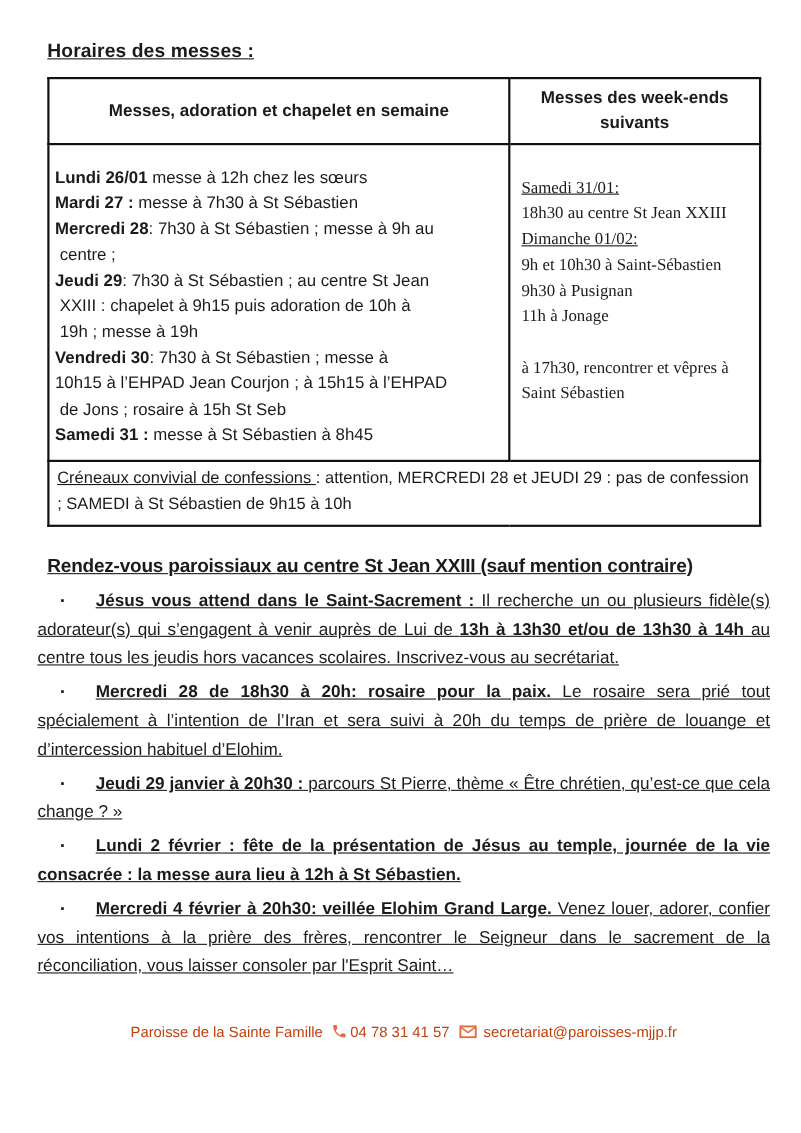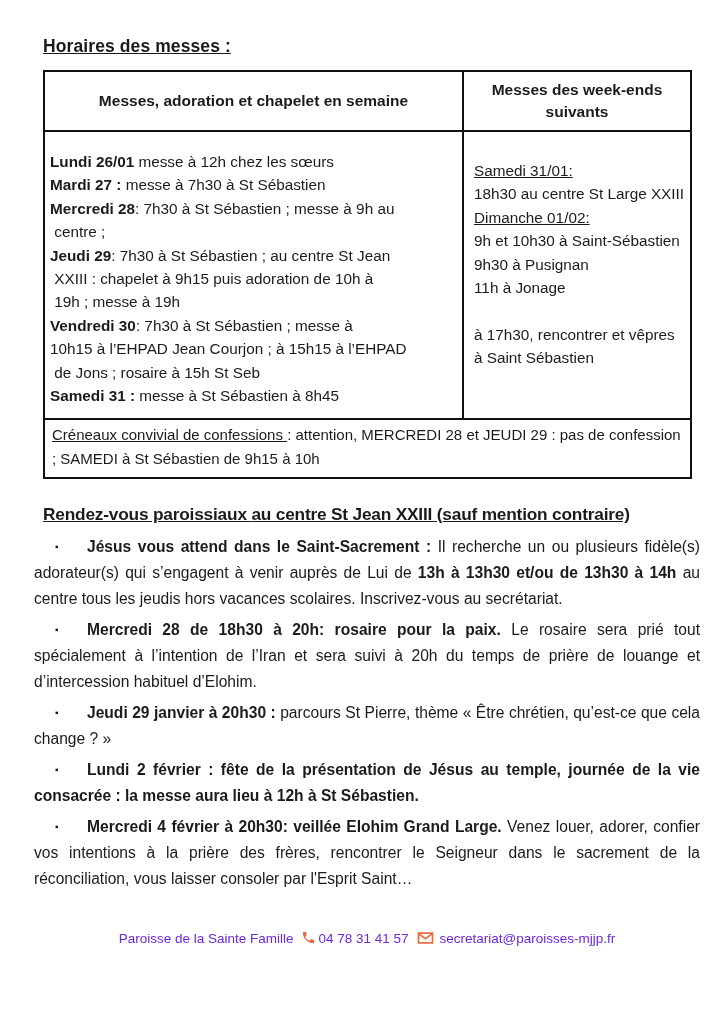--- a/index.html
+++ b/index.html
@@ -27,45 +27,45 @@
     height:58px;font-size:15.5px;font-weight:bold;text-align:center;
     vertical-align:middle;padding:0 6px;white-space:pre-line;line-height:22px;
   }
   td.weekday{
     vertical-align:top;height:268px;padding:18px 4px 0 5px;
     font-size:15.3px;line-height:23.4px;
   }
   td.weekday p.entry{margin:0;white-space:pre-wrap;}
   td.weekend{
     vertical-align:top;padding:27px 4px 0 10px;
-    font-size:15.3px;line-height:23.4px;
+    font-size:15.3px;line-height:23.4px;font-family:Liberation Serif, serif;
   }
   td.weekend p{margin:0;}
   td.confess{
     padding:3px 8px 6px 7px;font-size:15px;line-height:24px;
   }
   td.confess p{margin:0;}
 
   .section-heading{
     margin:24px 0 0 9px;font-size:17.3px;line-height:22px;font-weight:bold;
     white-space:nowrap;letter-spacing:-0.2px;
   }
 
   .bullets{margin-top:9px;}
   .bullets p.bullet{
-    margin:5px 0 0 0;font-size:15.6px;line-height:26px;text-align:justify;
+    margin:5px 0 0 0;font-size:15.6px;line-height:26px;text-align:justify;text-decoration:underline;
   }
   .bullets p.bullet:first-child{margin-top:9px;}
   .marker{
     display:inline-block;width:53px;padding-left:21px;box-sizing:border-box;
     font-size:10px;vertical-align:2px;text-align:left;
   }
 
   .footer{
-    margin-top:38px;text-align:center;font-size:13.5px;color:#6d28d9;
+    margin-top:38px;text-align:center;font-size:13.5px;color:#c2410c;
   }
   .footer .icon{display:inline-block;vertical-align:-2px;}
   .footer .icon.phone{margin:0 2px 0 8px;}
   .footer .icon.mail{margin:0 6px 0 8px;}
 </style>
 </head>
 <body>
 
 <div class="page">
 
@@ -87,21 +87,21 @@
             <p class="entry"><span class="b">Jeudi 29</span><span>: 7h30 à St Sébastien ; au centre St Jean
  XXIII : chapelet à 9h15 puis adoration de 10h à
  19h ; messe à 19h</span></p>
             <p class="entry"><span class="b">Vendredi 30</span><span>: 7h30 à St Sébastien ; messe à
 10h15 à l’EHPAD Jean Courjon ; à 15h15 à l’EHPAD
  de Jons ; rosaire à 15h St Seb</span></p>
             <p class="entry"><span class="b">Samedi 31 :</span><span> messe à St Sébastien à 8h45</span></p>
           </td>
       <td class="weekend">
             <p><span class="u">Samedi 31/01:</span></p>
-            <p>18h30 au centre St Large XXIII</p>
+            <p>18h30 au centre St Jean XXIII</p>
             <p><span class="u">Dimanche 01/02:</span></p>
             <p>9h et 10h30 à Saint-Sébastien</p>
             <p>9h30 à Pusignan</p>
             <p>11h à Jonage</p>
             <p>&nbsp;</p>
             <p>à 17h30, rencontrer et vêpres à Saint Sébastien</p>
           </td>
     </tr>
     <tr>
       <td class="confess" colspan="2">

